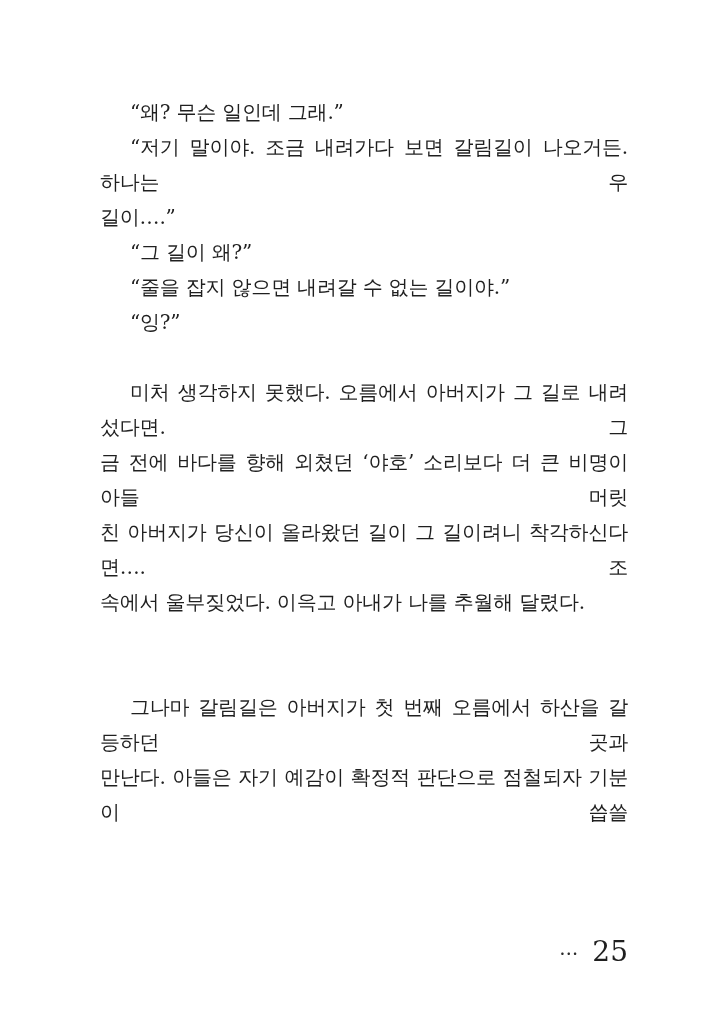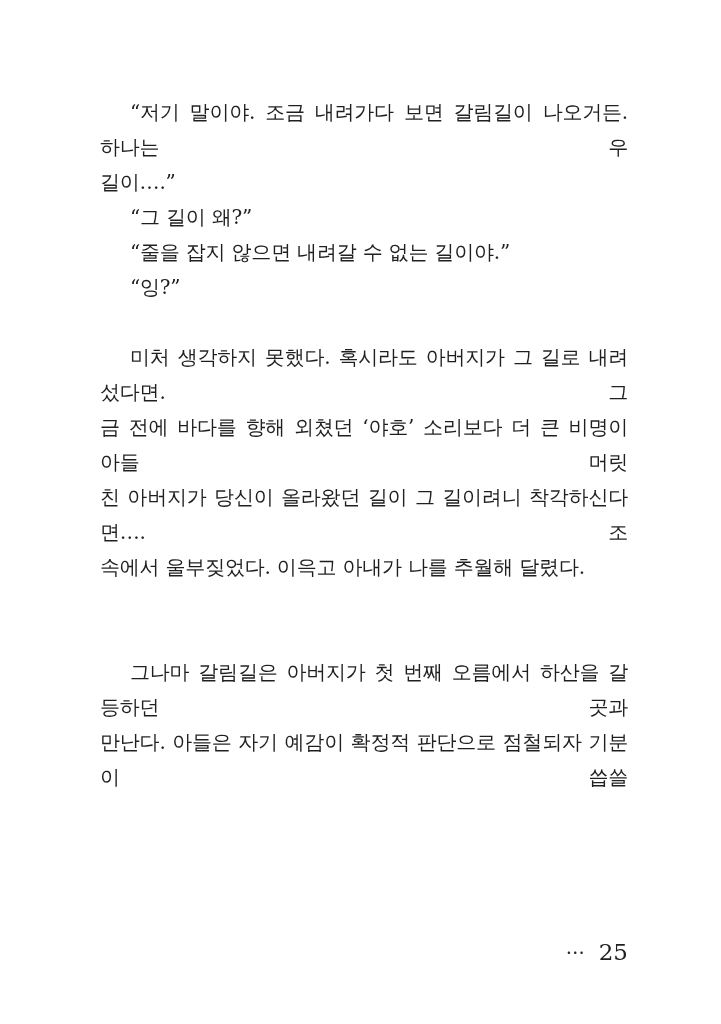--- a/index.html
+++ b/index.html
@@ -51,38 +51,39 @@
     line-height: 32px;
     color: #1f1f1f;
   }
   .footer-ornament {
     font-size: 19px;
     letter-spacing: 2px;
     margin-right: 12px;
     color: #2a2a2a;
   }
   .page-number {
-    font-size: 23px;
+    font-size: 28px;
   }
 </style>
 </head>
 <body>
 
 <div class="book-page">
 
   <div class="page-text">
+    <div class="ln indent">“왜? 무슨 일인데 그래.”</div>
     <div class="ln indent fill">“저기 말이야. 조금 내려가다 보면 갈림길이 나오거든. 하나는 우</div>
     <div class="ln">길이….”</div>
     <div class="ln indent">“그 길이 왜?”</div>
     <div class="ln indent">“줄을 잡지 않으면 내려갈 수 없는 길이야.”</div>
     <div class="ln indent">“잉?”</div>
 
     <div class="gap"></div>
 
-    <div class="ln indent fill">미처 생각하지 못했다. 혹시라도 아버지가 그 길로 내려섰다면. 그</div>
+    <div class="ln indent fill">미처 생각하지 못했다. 오름에서 아버지가 그 길로 내려섰다면. 그</div>
     <div class="ln fill">금 전에 바다를 향해 외쳤던 ‘야호’ 소리보다 더 큰 비명이 아들 머릿</div>
     <div class="ln fill">친 아버지가 당신이 올라왔던 길이 그 길이려니 착각하신다면…. 조</div>
     <div class="ln">속에서 울부짖었다. 이윽고 아내가 나를 추월해 달렸다.</div>
 
     <div class="gap"></div>
 
 
     <div class="gap"></div>
 
     <div class="ln indent fill">그나마 갈림길은 아버지가 첫 번째 오름에서 하산을 갈등하던 곳과</div>

